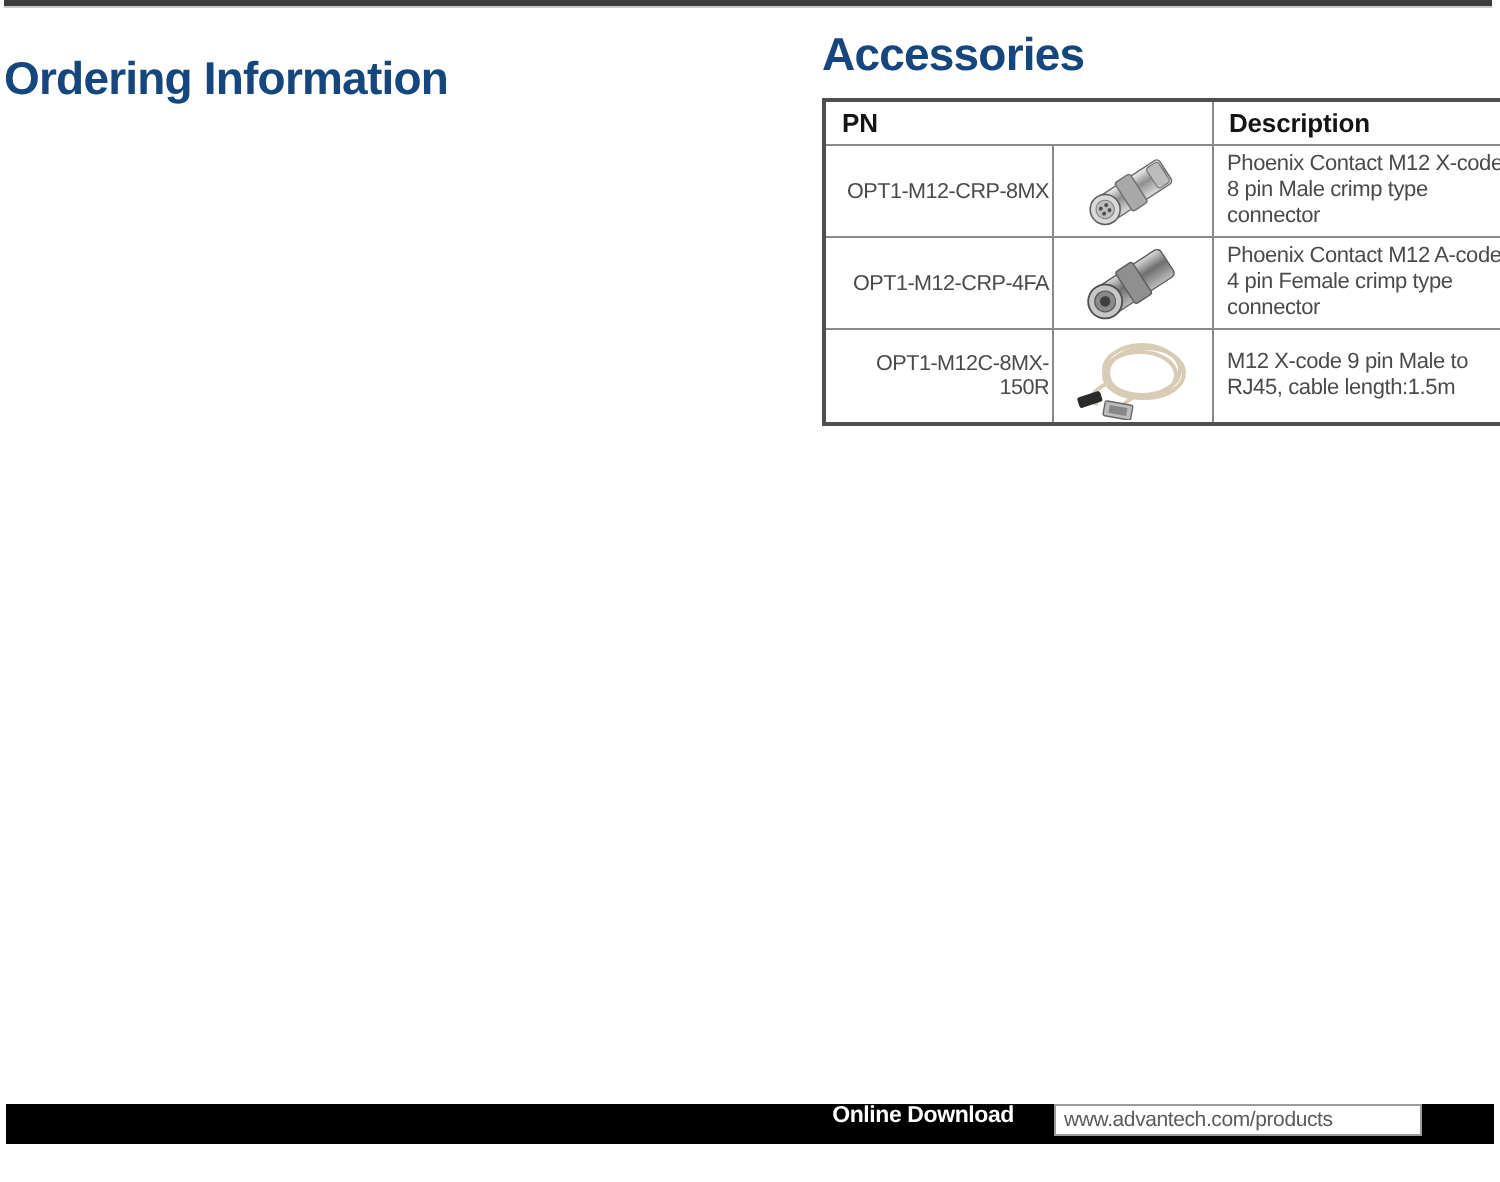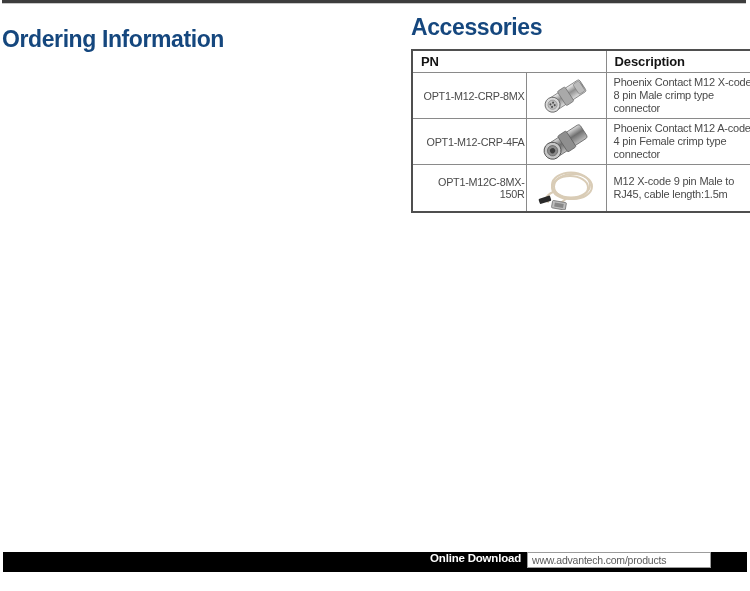--- a/index.html
+++ b/index.html
@@ -85,21 +85,21 @@
     background: #000000;
     display: flex; 
   }
   .dl-label {
     margin-left: auto;
     color: #ffffff; font-size: 11.5px; font-weight: bold;
     letter-spacing: -0.2px;
   }
   .dl-box {
     width: 184px; height: 16px;
-    margin-left: 6px; margin-right: 36px;
+    margin-left: 20px; margin-right: 36px;
     background: #ffffff; border: 1px solid #9c9c9c;
     display: flex; align-items: center;
     padding-left: 4px;
     font-size: 10.5px; color: #5b5b5b; letter-spacing: -0.2px;
     white-space: nowrap; overflow: hidden;
   }
 
   svg { display: block; margin: 0 auto; }
 </style>
 </head>

